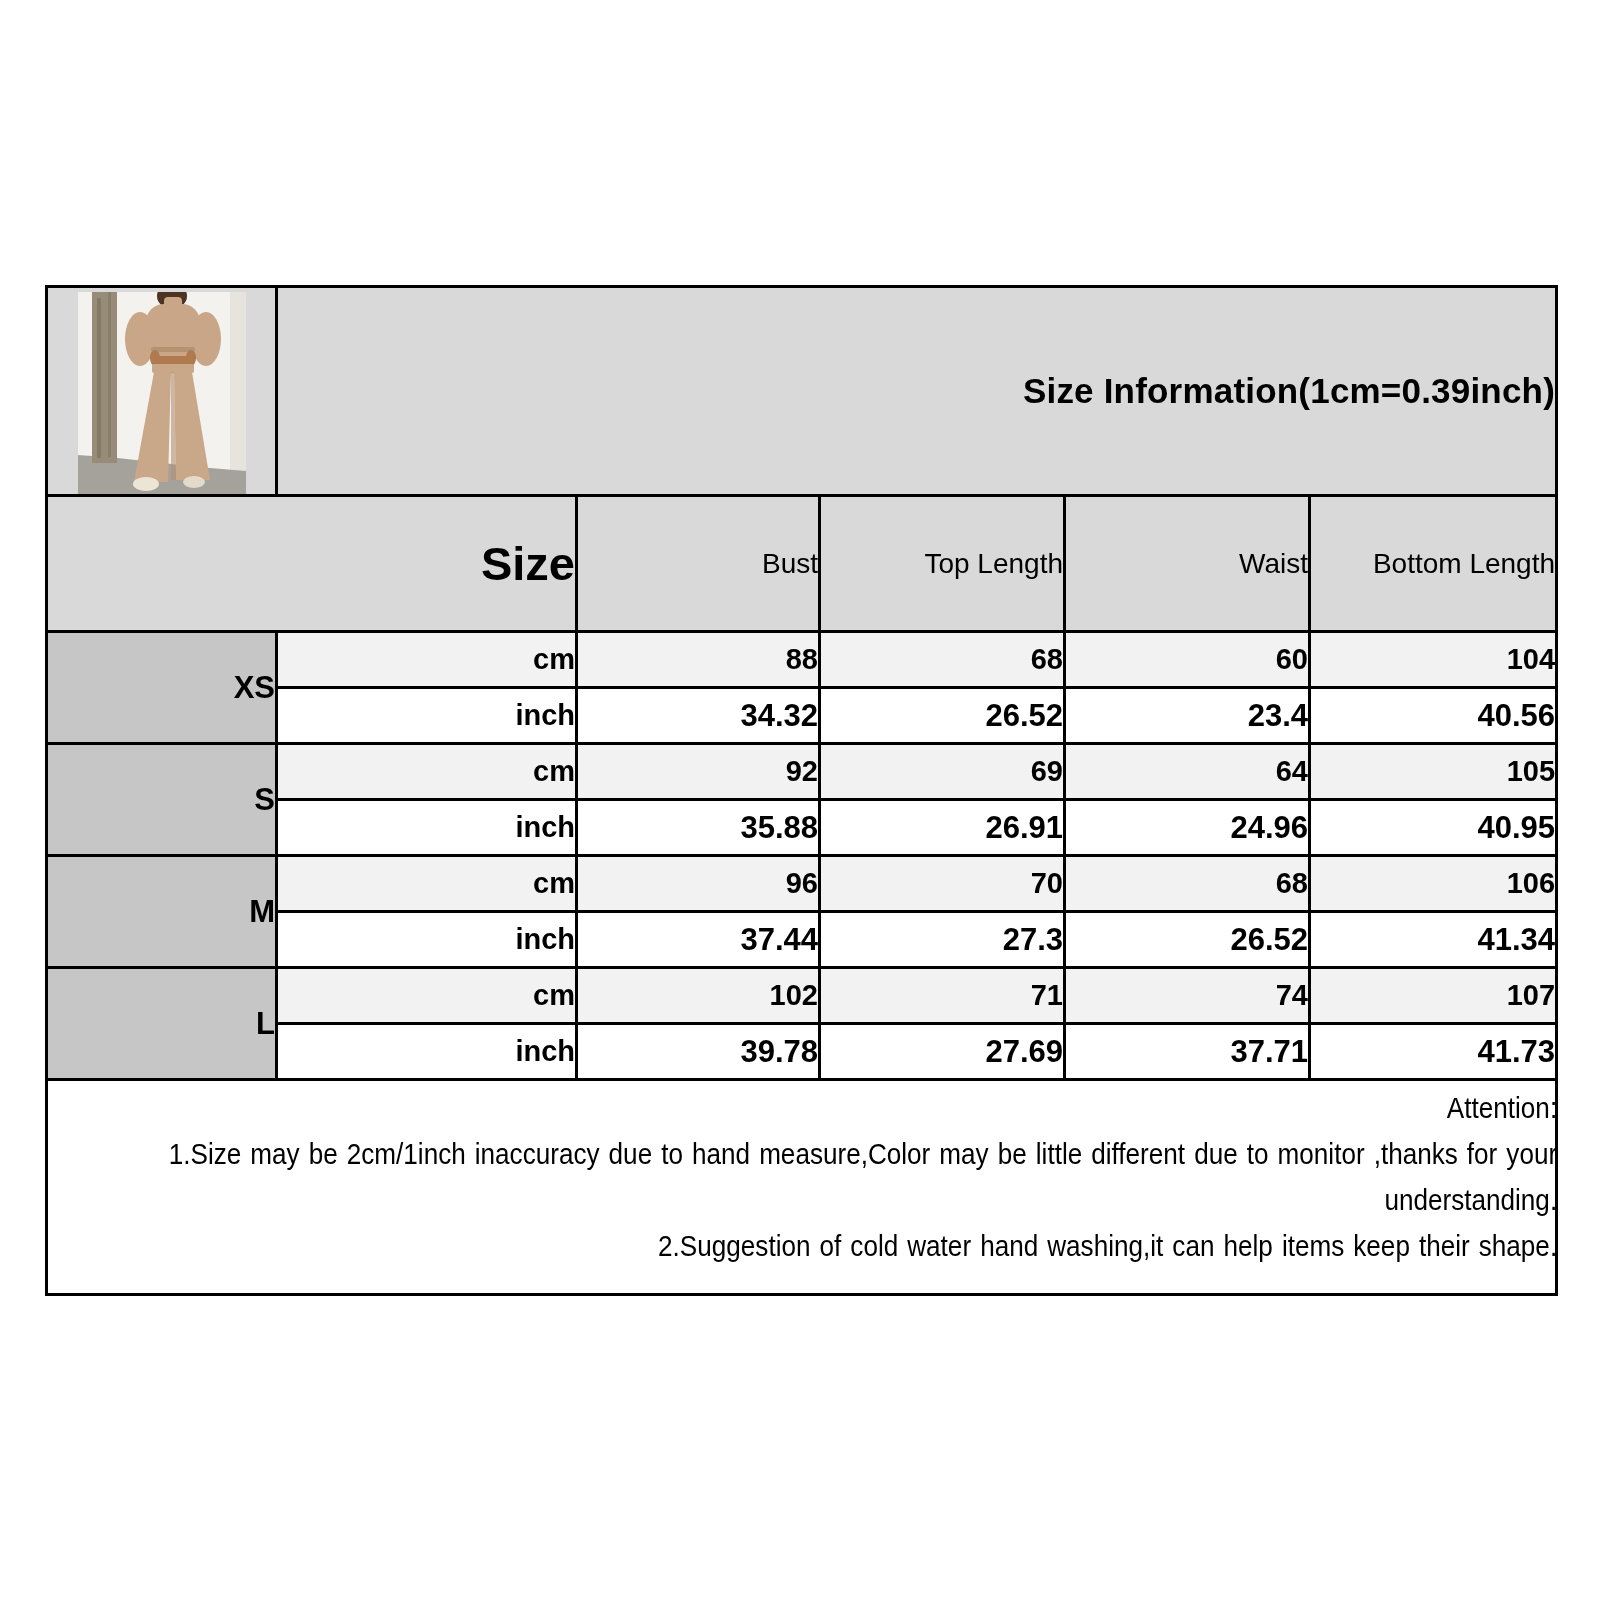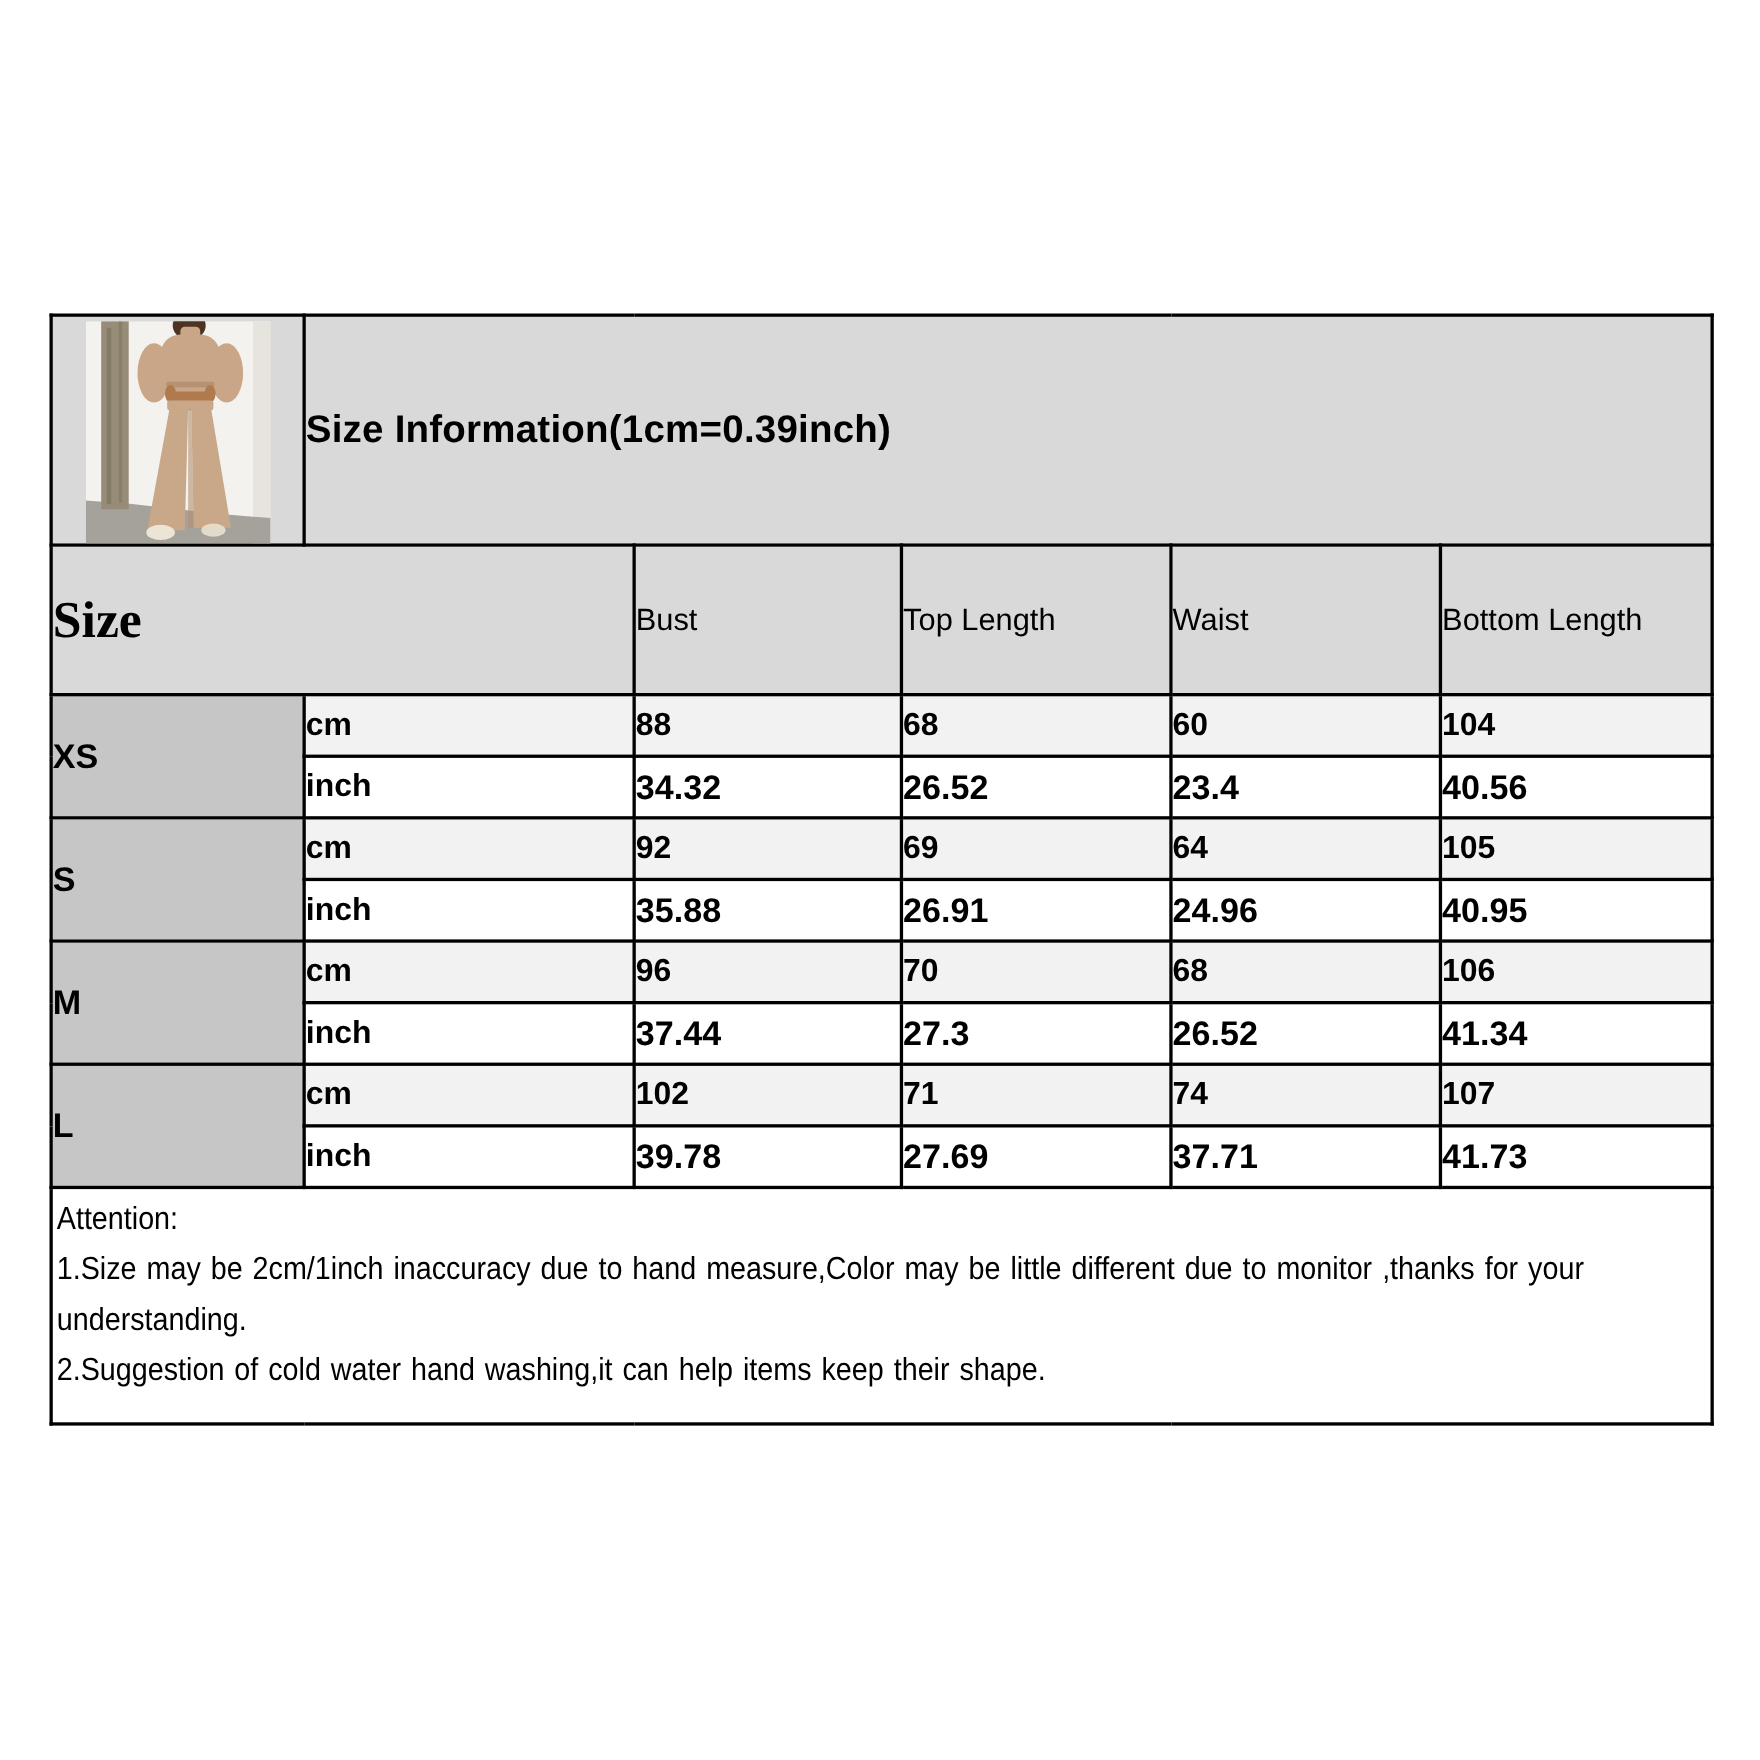--- a/index.html
+++ b/index.html
@@ -21,21 +21,21 @@
     left: 45px;
     top: 285px;
   }
   table.size-table {
     border-collapse: collapse;
     table-layout: fixed;
     width: 1510px;
   }
   table.size-table td {
     border: 3px solid var(--border, #000);
-    text-align: left;
+    text-align: right;
     vertical-align: middle;
     padding: 0;
     overflow: hidden;
   }
   
   .photo-cell {
     height: 206px;
     background: var(--header-bg, #d9d9d9);
   }
   .photo-frame {
@@ -49,21 +49,20 @@
     font-weight: bold;
     font-size: 35px;
     letter-spacing: 0.2px;
   }
   
   .size-head {
     height: 133px;
     background: var(--header-bg, #d9d9d9);
     font-weight: bold;
     font-size: 47px;
-    font-family: Liberation Serif, serif;
   }
   .col-head {
     background: var(--header-bg, #d9d9d9);
     font-weight: normal;
     font-size: 28px;
     margin-left: 12px;
   }
   
   .row-cm td { height: 53px; }
   .row-inch td { height: 53px; border-top-width: 2px; }

